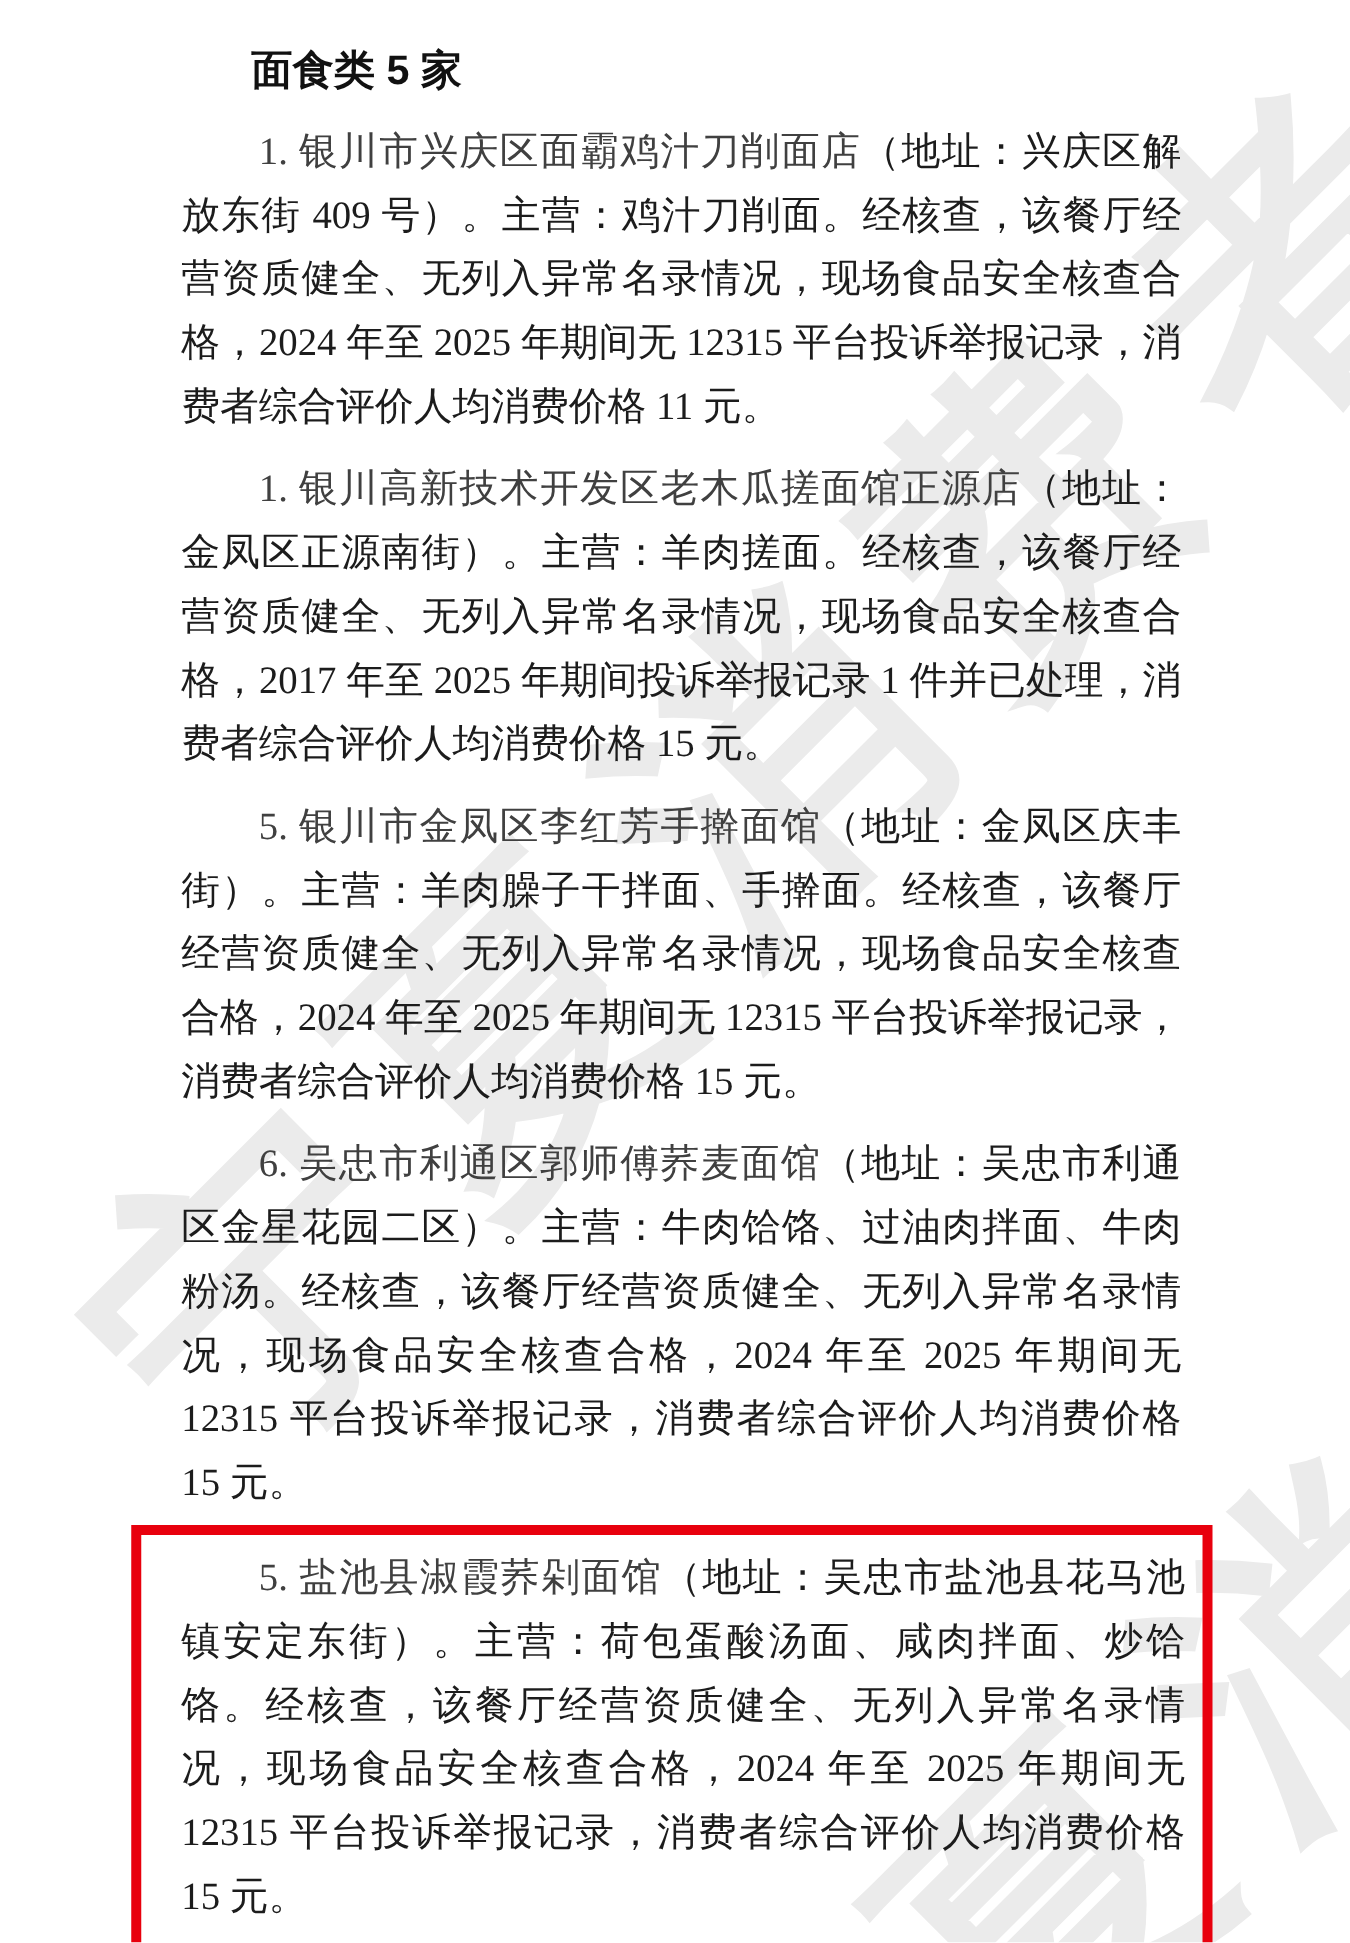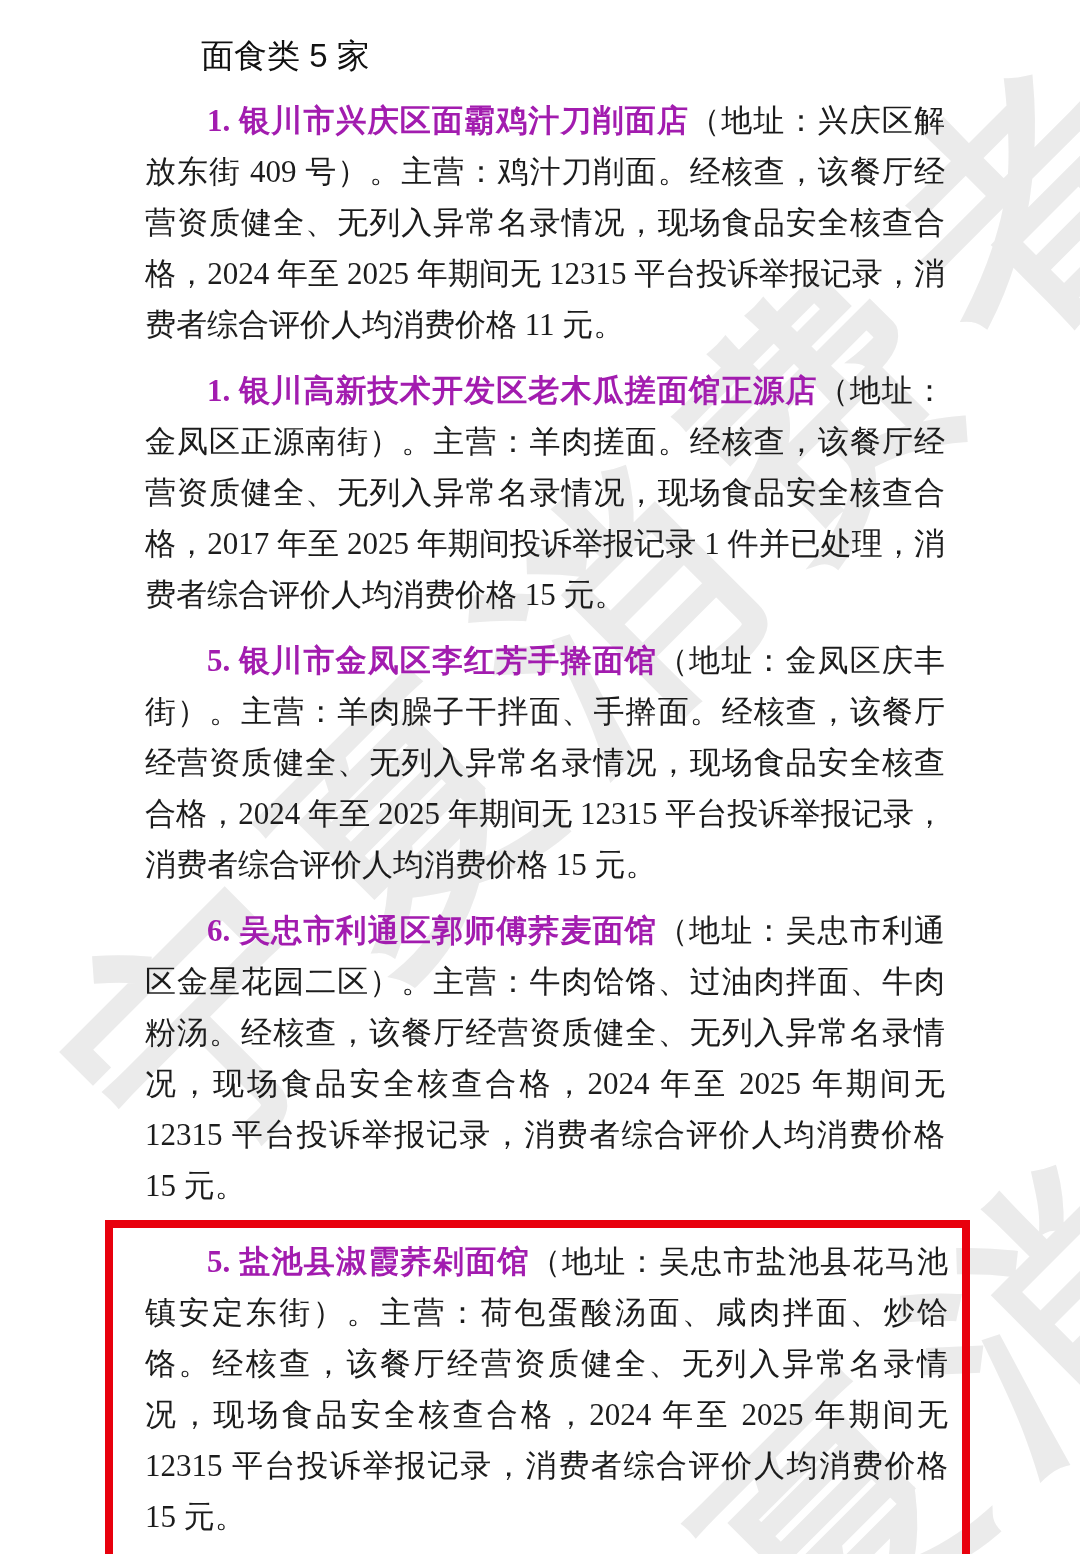--- a/index.html
+++ b/index.html
@@ -30,35 +30,35 @@
   .wm2 { left: 430px; top: 1700px; }
 
   
   .content {
     position: relative;
     z-index: 1;
     padding: 34px 135px 0 145px;
   }
   .heading {
     font-size: 33px;
-    font-weight: 400;
+    font-weight: 700;
     margin: 0 0 16px 0;
     padding-left: 56px;
     font-family: "Liberation Sans", sans-serif;
     color: #111111;
   }
   .item {
     font-size: 31px;
     line-height: 51px;
     margin: 0 0 15px 0;
     text-indent: 2em;
     text-align: justify;
     color: #1c1c1c;
   }
-  .item b { font-weight: 700; color: #a21caf; }
+  .item b { font-weight: 400; color: #404040; }
   .highlight-box {
     border: 8px solid #e8000d;
     margin: -6px -25px 0 -40px;
     padding: 8px 14px 46px 32px;
   }
   .highlight-box .item { margin: 0; }
 </style>
 </head>
 <body>
 

